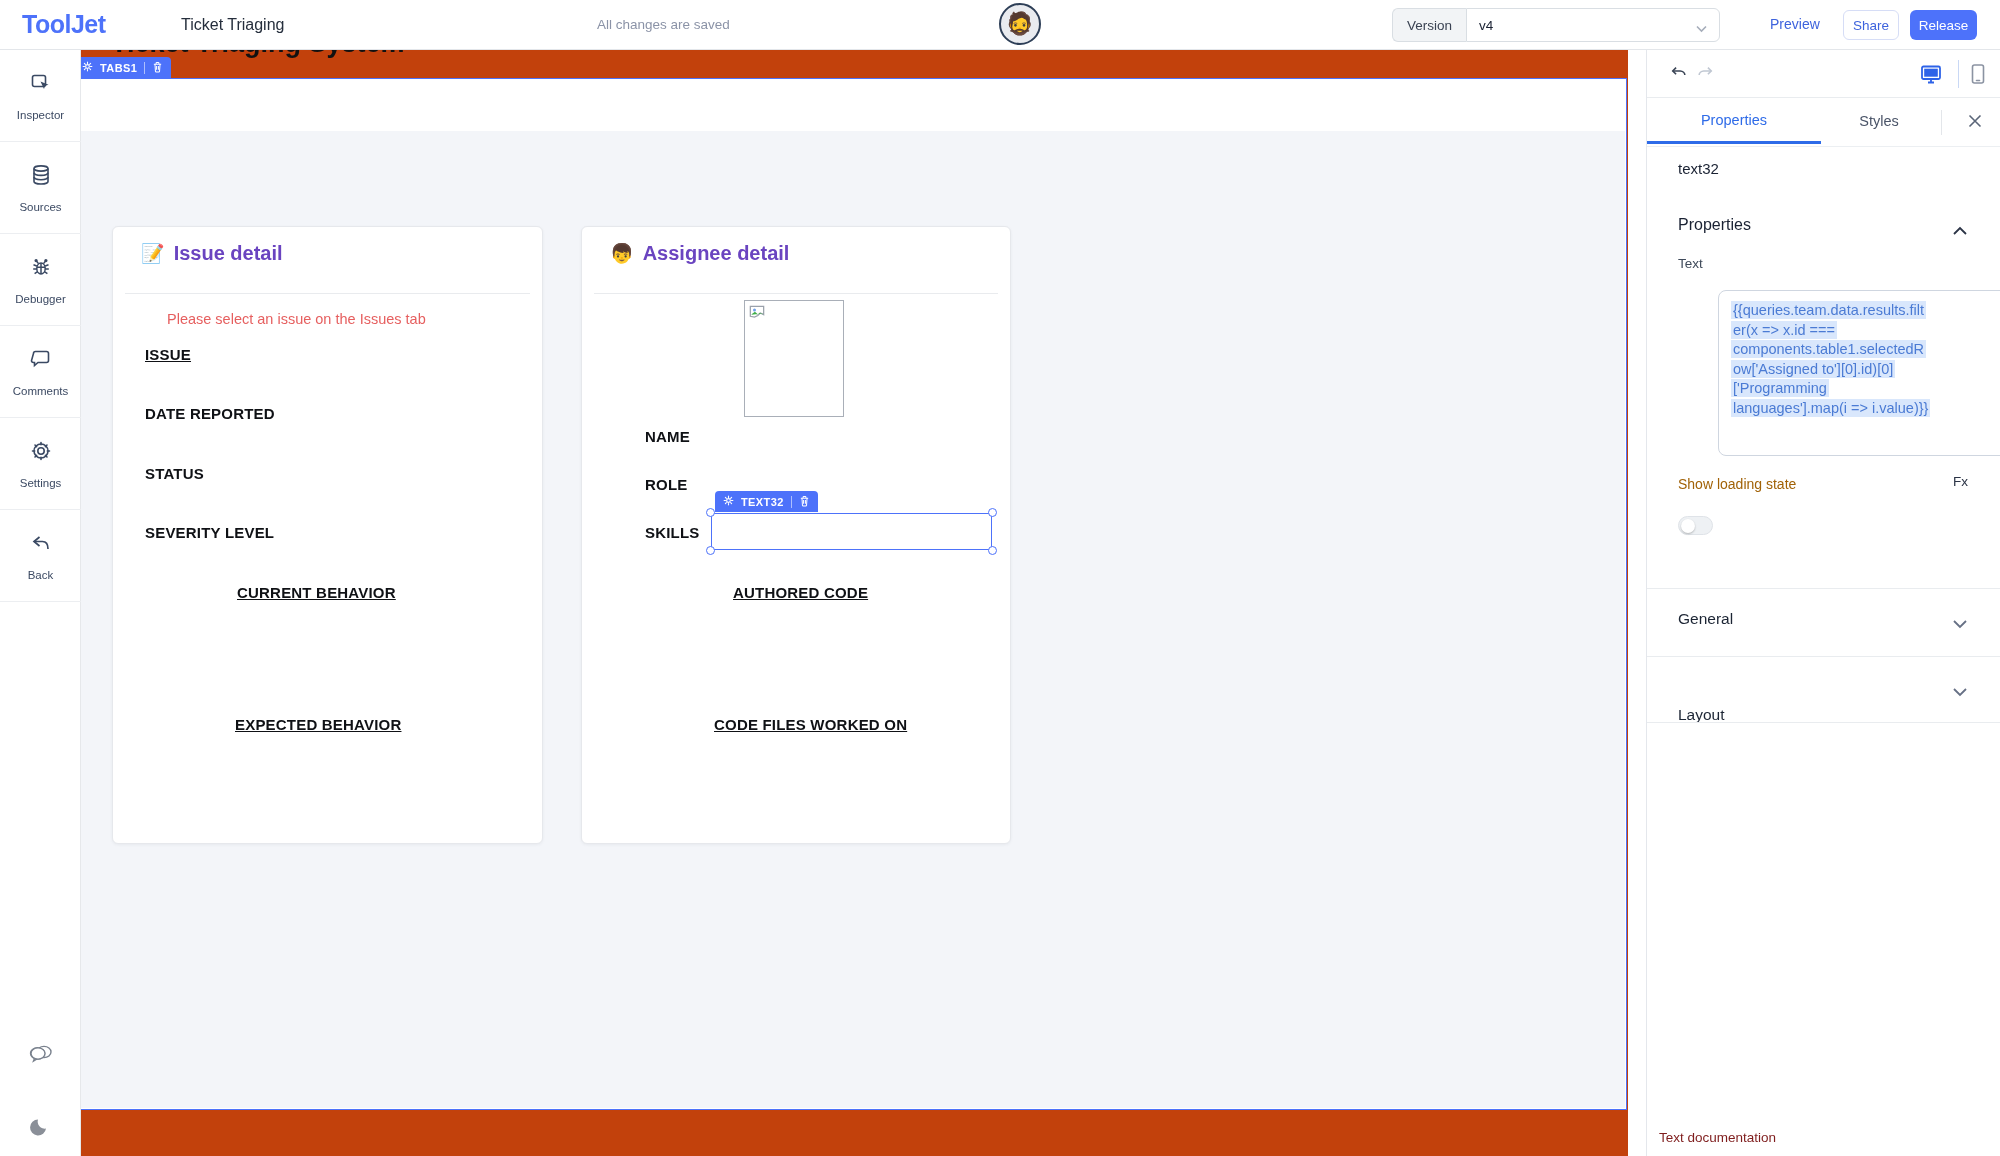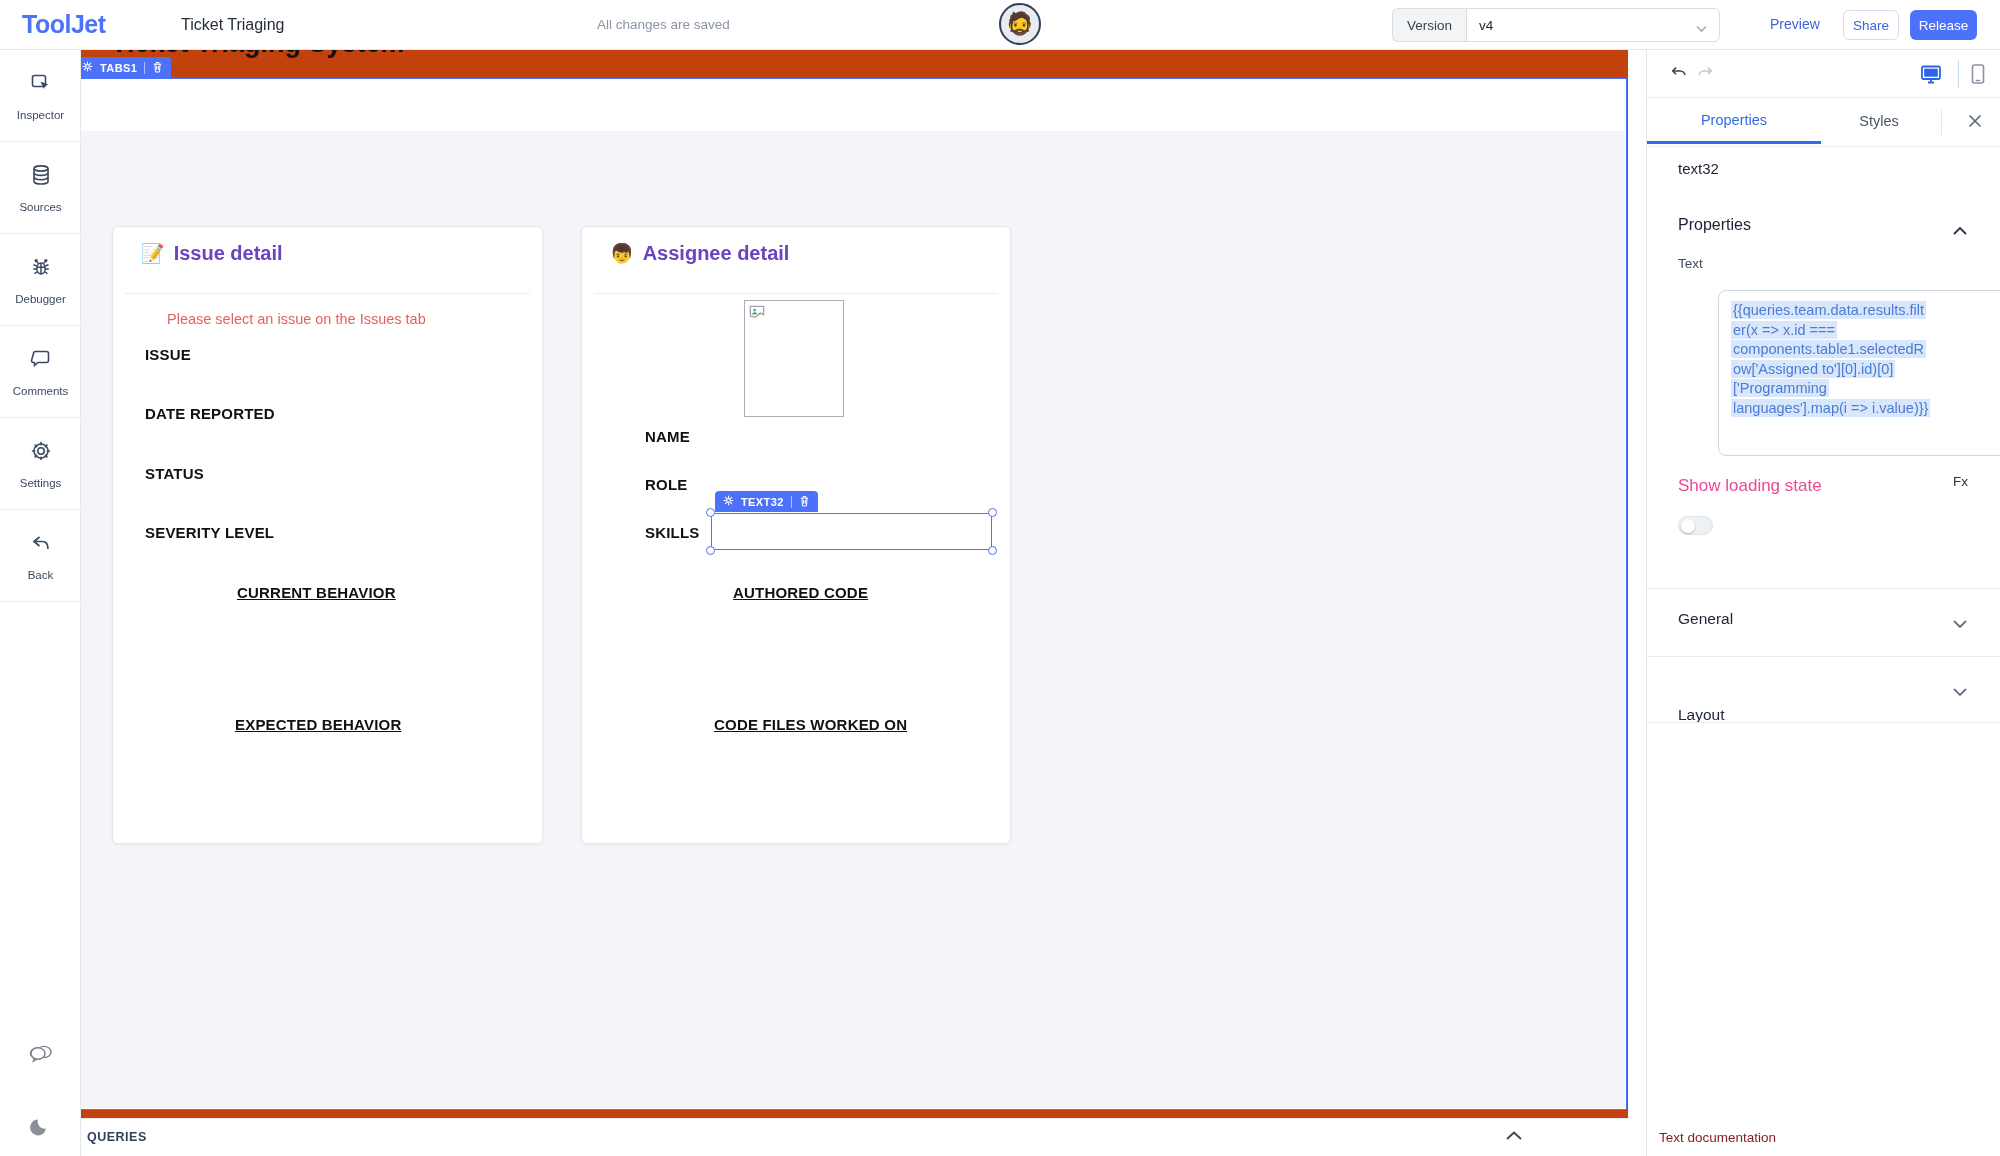--- a/index.html
+++ b/index.html
@@ -94,21 +94,21 @@
   .close-x { position:absolute; left:320px; top:15px; }
 
   .widget-name { position:absolute; left:31px; top:110px; font-size:15px; color:#1a2233; }
   .sect-title { position:absolute; left:31px; top:166px; font-size:16px; color:#1a2233; }
   .sect-chev { position:absolute; left:305px; top:172px; }
   .text-label { position:absolute; left:31px; top:206px; font-size:13.5px; color:#3f4a5a; }
   .code-box { position:absolute; left:27px; top:240px; width:305px; height:166px; border:1px solid #cfd6e0; border-radius:8px;
               background:#fff; padding:10px 12px; overflow:hidden;margin-left:44px; }
   .code-line { display:block; font-size:14.5px; line-height:19.5px; color:#4b7bd4; }
   .code-line i { font-style:normal; background:#d9e7fc; padding:1px 2px; }
-  .loading-label { position:absolute; left:31px; top:426px; font-size:17px; color:#ec4899; }
+  .loading-label { position:absolute; left:31px; top:426px; font-size:14px; color:#a16207; }
   .fx-label { position:absolute; left:306px; top:424px; font-size:13.5px; color:#2b3446; }
   .toggle { position:absolute; left:31px; top:466px; width:35px; height:19px; background:#eef1f4; border:1px solid #dfe3e8;
             border-radius:10px; }
   .toggle .knob { position:absolute; left:2px; top:1.5px; width:14px; height:14px; border-radius:50%; background:#fff;
                   box-shadow:0 1px 2px rgba(0,0,0,.25); }
   .rdiv { position:absolute; left:0; width:354px; height:1px; background:#e9ecef; }
   .collapsible { position:absolute; left:31px; font-size:15.5px; color:#1c2534; }
   .coll-chev { position:absolute; left:305px; }
   .doc-link { position:absolute; left:12px; top:1080px; font-size:13.5px; color:#7f1d1d; }
 </style>
@@ -240,21 +240,21 @@
     <div class="tabs-widget">
       <div class="tabs-content">
 
         <div class="card issue">
           <div class="card-title">
             <span class="cemoji">📝</span>
             <span>Issue detail</span>
           </div>
           <div class="card-divider"></div>
           <div class="notice">Please select an issue on the Issues tab</div>
-          <div class="fld" style="left:32px; top:119px;">ISSUE</div>
+          <div class="fld" style="left:32px; top:119px;text-decoration:underline;">ISSUE</div>
           <div class="fld" style="left:32px; top:178px;">DATE REPORTED</div>
           <div class="fld" style="left:32px; top:238px;">STATUS</div>
           <div class="fld" style="left:32px; top:297px;">SEVERITY LEVEL</div>
           <div class="sec" style="left:124px; top:357px;">CURRENT BEHAVIOR</div>
           <div class="sec" style="left:122px; top:489px;">EXPECTED BEHAVIOR</div>
         </div>
 
         <div class="card assignee">
           <div class="card-title">
             <span class="cemoji">👦</span>
@@ -296,28 +296,20 @@
             <span class="handle h-br"></span>
           </div>
 
           <div class="sec" style="left:151px; top:357px;">AUTHORED CODE</div>
           <div class="sec" style="left:132px; top:489px;">CODE FILES WORKED ON</div>
         </div>
 
       </div>
     </div>
 
-    <div class="queries-bar">
-      <div class="queries-label">QUERIES</div>
-      <div class="queries-chevron">
-        <svg width="20" height="14" viewBox="0 0 20 14">
-            <path d="M3 10 L10 3.5 L17 10" fill="none" stroke="#3c4654" stroke-width="2"></path>
-          </svg>
-      </div>
-    </div>
   </div>
 
   <div class="rpanel">
     <div class="rtoolbar">
       <span class="undo">
         <svg width="20" height="20" viewBox="0 0 24 24" fill="none" stroke="#3a4455" stroke-width="1.9">
           <path d="M8.5 5.5 L4.5 9.5 l4 4"></path>
             <path d="M4.5 9.5 h9 a6 5 0 0 1 5.5 5"></path>
         </svg>
       </span>

